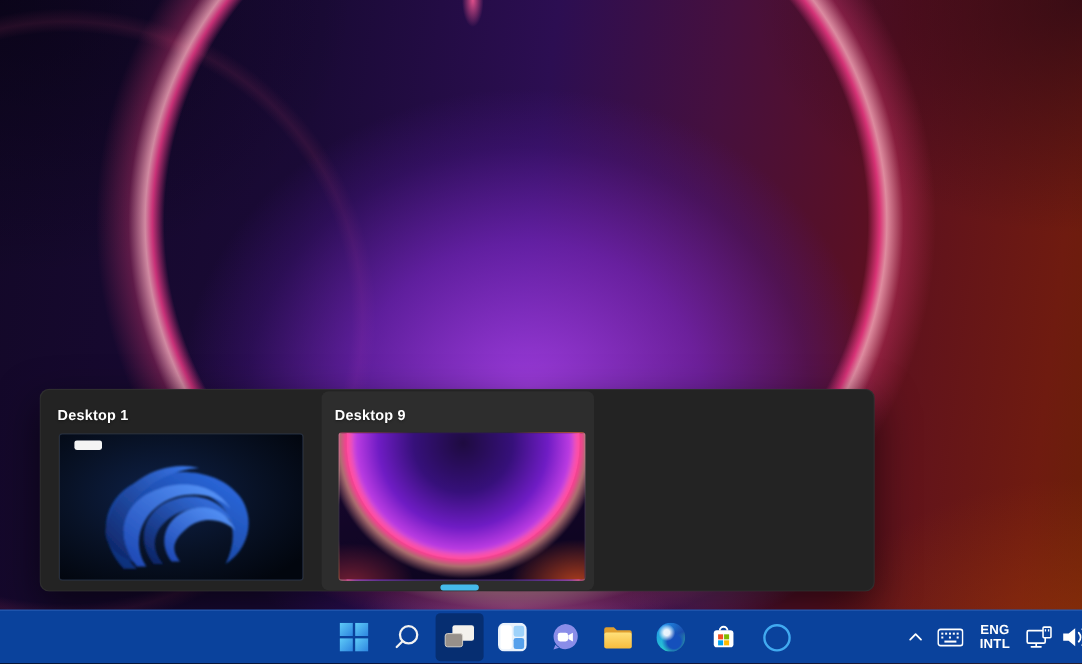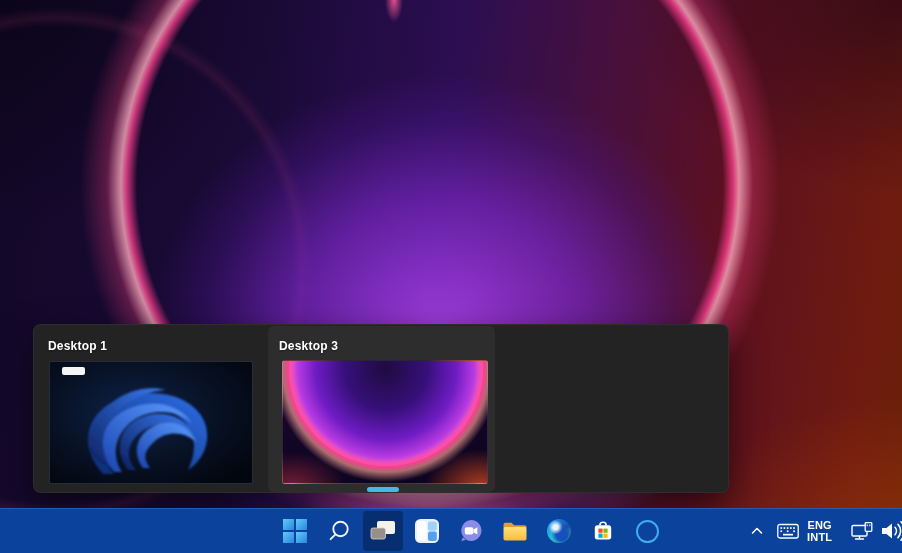--- a/index.html
+++ b/index.html
@@ -74,21 +74,21 @@
     border-top:1px solid rgba(90,140,220,.35);
     box-sizing:border-box;
   }
   .tb-center{position:absolute;left:275px;top:2px;display:flex;gap:4px;}
   .tb-btn{
     width:40px;height:40px;border-radius:4px;display:flex;align-items:center;justify-content:center;
     flex:0 0 auto;
   }
   .tb-btn.active{background:rgba(0,10,35,.35);}
   .tb-tray{position:absolute;left:749px;top:2px;display:flex;align-items:center;height:40px;}
-  .tray-btn{height:40px;display:flex;align-items:center;flex:0 0 auto;border-radius:4px;}
+  .tray-btn{height:40px;display:flex;align-items:center;justify-content:center;flex:0 0 auto;border-radius:4px;}
   .w28{width:28px}.w30{width:30px}.w44{width:44px}.w34{width:34px}
   .lang{color:#fff;font-size:11px;font-weight:600;line-height:12px;text-align:center;letter-spacing:.2px;}
   
   .edge-icon{
     width:24px;height:24px;border-radius:50%;
     background:
       radial-gradient(circle at 36% 34%, rgba(255,255,255,.9) 0 11%, rgba(255,255,255,0) 32%),
       radial-gradient(circle at 62% 66%, #1550bc 0 26%, rgba(21,80,188,0) 48%),
       conic-gradient(from 130deg, #3fd98a, #27c3d4 24%, #1f8de8 55%, #1a4cac 82%, #3fd98a);
   }
@@ -135,21 +135,21 @@
           <path d="M64,110 C46,88 50,60 76,48 C102,36 130,42 142,62 C130,48 102,46 84,58 C66,70 60,92 72,110 Z" fill="url(#p2)"></path>
           <path d="M78,108 C64,90 68,66 90,56 C112,46 136,54 144,74 C132,60 110,58 94,68 C78,78 74,94 86,108 Z" fill="url(#p3)"></path>
           <path d="M93,106 C82,92 86,72 104,64 C122,56 140,64 146,80 C136,70 118,68 106,78 C94,88 92,96 100,106 Z" fill="url(#p2)"></path>
         </g>
       </svg>
       <div class="win-mini"></div>
     </div>
   </div>
 
   <div class="cell cell-d2">
-    <div class="desk-label">Desktop 3</div>
+    <div class="desk-label">Desktop 9</div>
     <div class="thumb thumb-d2"></div>
     <div class="active-pill"></div>
   </div>
 
 </div>
 
 <div class="taskbar">
   <div class="tb-center">
 
     <div class="tb-btn">

